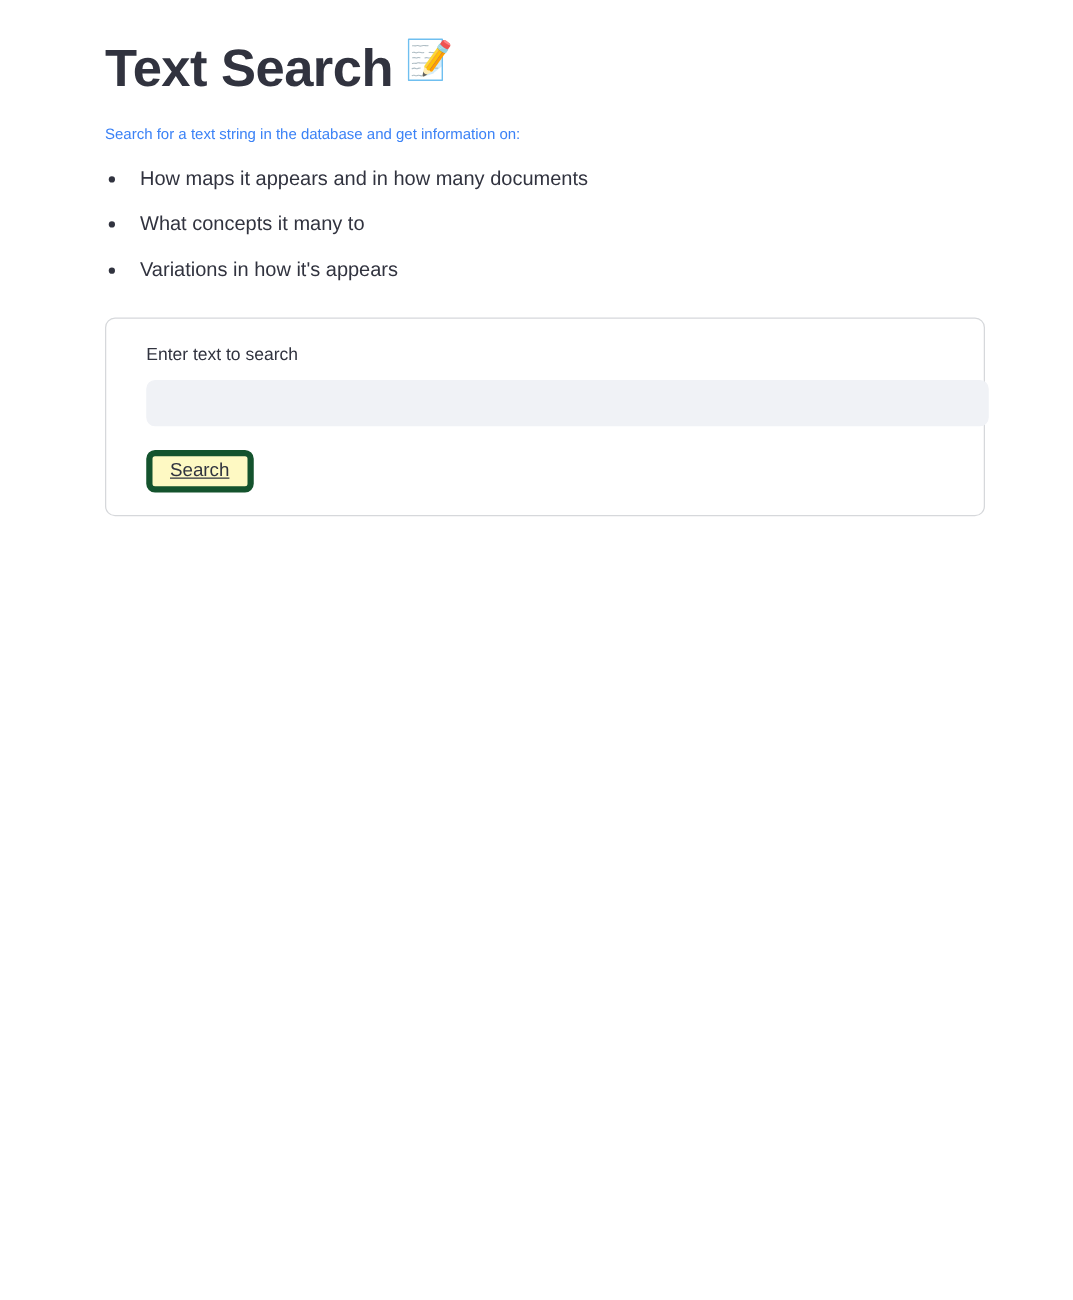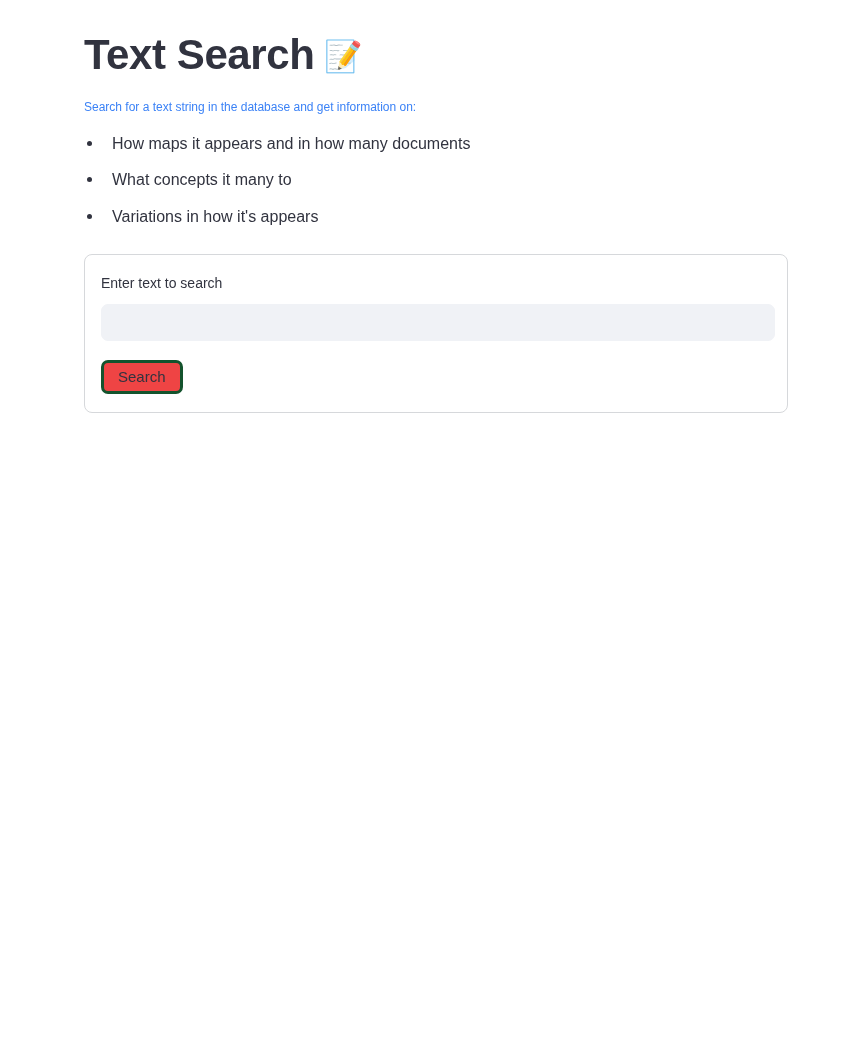--- a/index.html
+++ b/index.html
@@ -27,21 +27,20 @@
   .content {
     position: absolute;
     left: 84px;
     top: 0;
     width: 704px;
   }
 
   
   .title-row {
     display: flex;
-    align-items: center;
     gap: 10px;
     margin: 0;
     padding-top: 30px;
     padding-bottom: 4px;
   }
   .page-title {
     font-size: 42px;
     line-height: 1.18;
     font-weight: 700;
     letter-spacing: -0.010em;
@@ -90,21 +89,21 @@
   }
 
   
   .form-card {
     margin-top: 24px;
     box-sizing: border-box;
     width: 704px;
     border: 1px solid #d6d8db;
     border-radius: 8px;
     background: #ffffff;
-    padding: 18px 16px 18px 16px;
+    padding: 18px 16px 18px 32px;
   }
   .field-label {
     font-size: 14px;
     line-height: 1.5;
     color: #31333F;
     margin: 0 0 10px 0;
     display: block;
   }
   .text-input {
     box-sizing: border-box;
@@ -121,31 +120,32 @@
     outline: none;
   }
   .text-input::placeholder {
     color: #808495;
   }
   .search-button {
     margin-top: 19px;
     box-sizing: border-box;
     height: 34px;
     padding: 0 14px;
-    background: #ef4444;
-    border: 3px solid #14532d;
+    background: #fef9c3;
+    border: 5px solid #14532d;
     border-radius: 7px;
     font-family: "Liberation Sans", "DejaVu Sans", sans-serif;
     font-size: 15px;
     line-height: 1;
     color: #31333F;
     cursor: pointer;
     display: inline-flex;
     align-items: center;
     justify-content: center;
+    text-decoration: underline;
   }
 </style>
 </head>
 <body>
 
 <div class="page">
   <div class="content">
 
     <div class="title-row">
       <h1 class="page-title">Text Search</h1>

